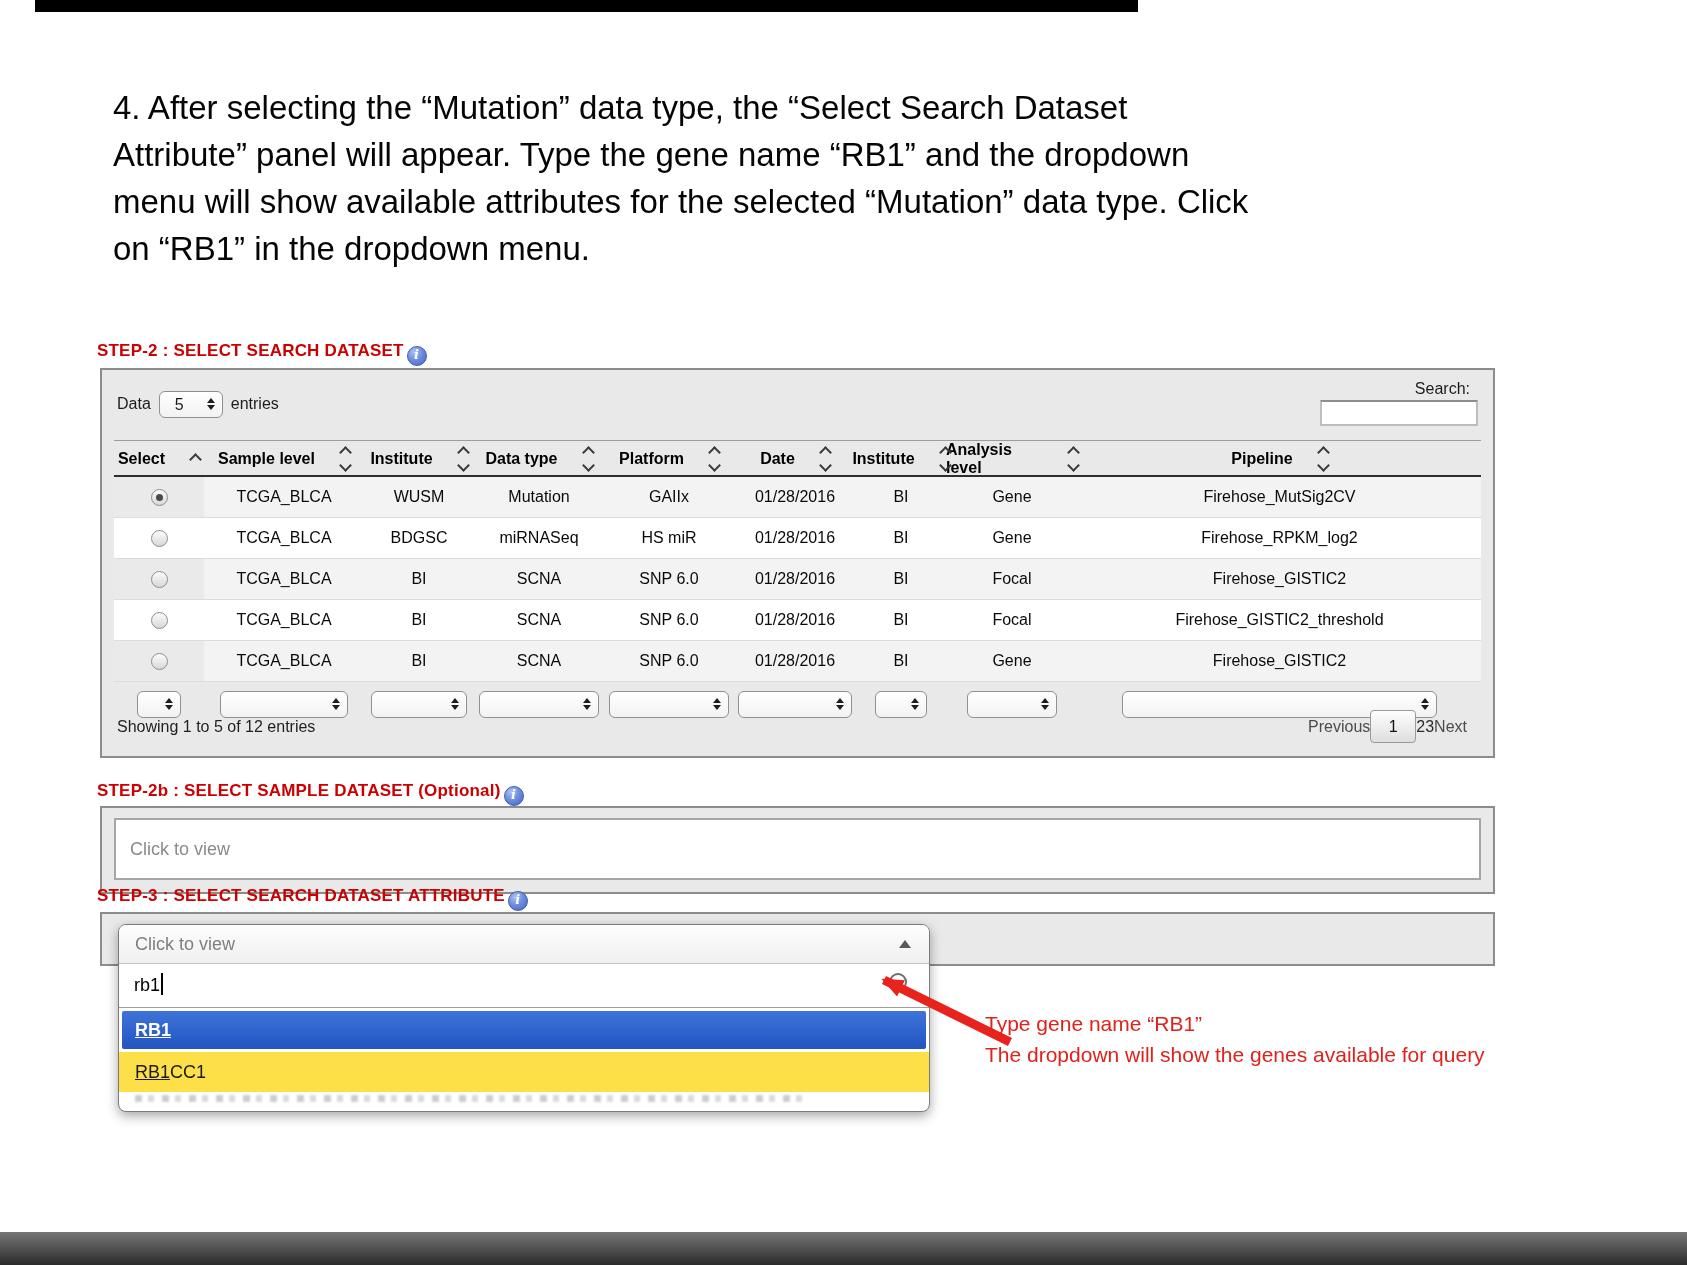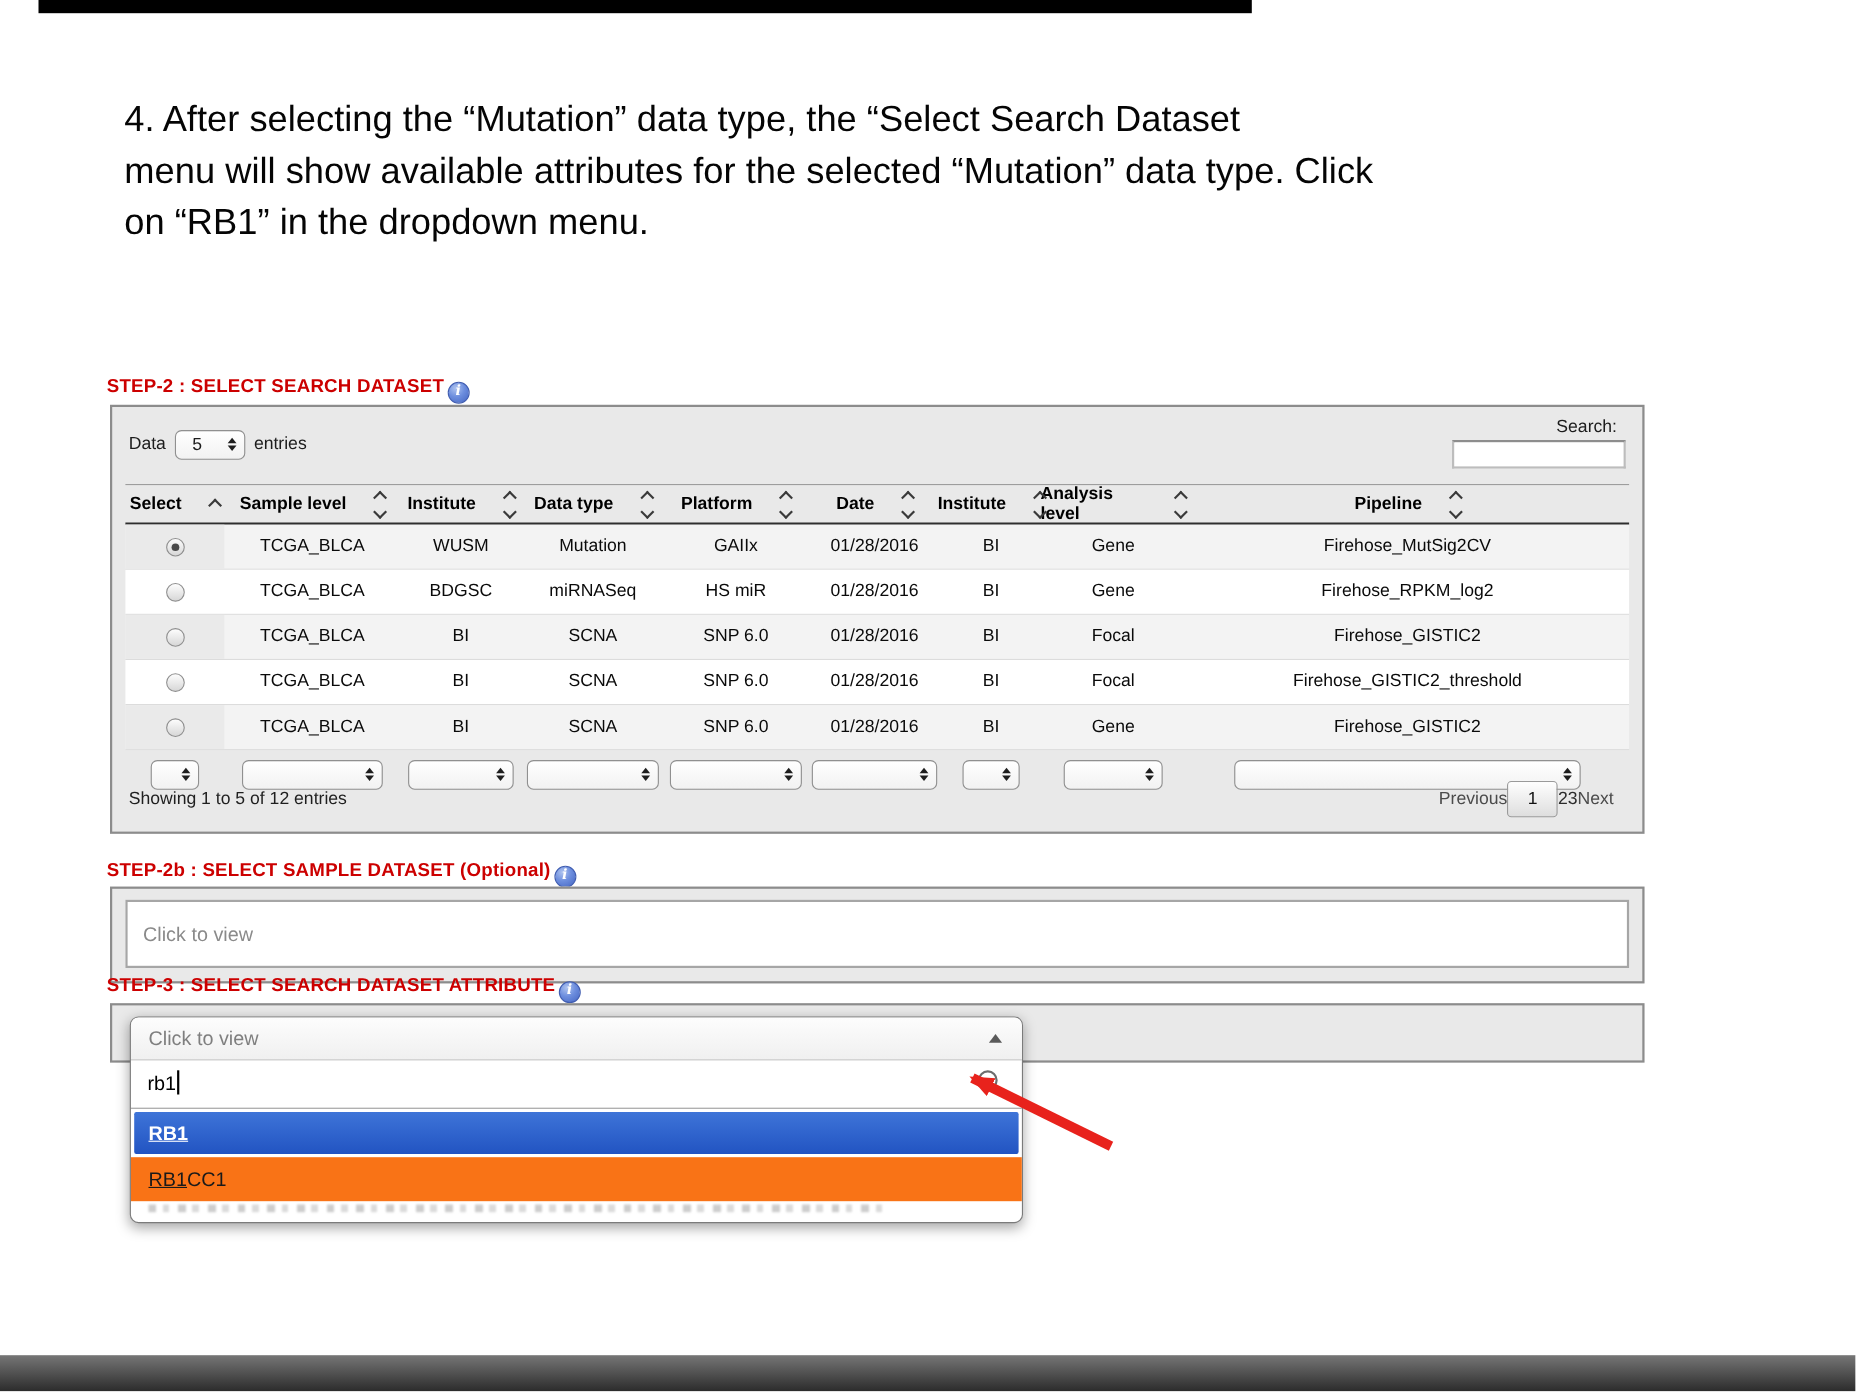--- a/index.html
+++ b/index.html
@@ -81,37 +81,38 @@
   .tri-up{position:absolute;right:18px;top:15px;width:0;height:0;
           border-left:6px solid transparent;border-right:6px solid transparent;border-bottom:8px solid #5a5a5a;}
   .combo-search{position:relative;height:43px;border-bottom:1px solid #9d9d9d;font-size:18px;color:#000;}
   .query-text{position:absolute;left:15px;top:9px;}
   .caret{display:inline-block;width:2px;height:22px;background:#000;vertical-align:-4px;margin-left:1px;}
   .mag{position:absolute;right:22px;top:9px;width:14px;height:14px;border:2px solid #6d6d6d;border-radius:50%;}
   .mag::after{content:"";position:absolute;width:8px;height:3px;background:#6d6d6d;border-radius:2px;
               transform:rotate(45deg);left:12px;top:14px;}
   .opt-hl{margin:3px;height:38px;line-height:38px;padding-left:13px;border-radius:2px;font-size:18px;font-weight:700;color:#fff;
           background:linear-gradient(#3e74d8,#2254c2);}
-  .opt{height:40px;line-height:40px;padding-left:16px;font-size:18px;color:#1a1a1a;background:#f97316;}
+  .opt{height:40px;line-height:40px;padding-left:16px;font-size:18px;color:#1a1a1a;background:#fde047;}
   .u{text-decoration:underline;}
   .smudge{height:7px;margin:3px 120px 9px 16px;opacity:.75;filter:blur(1px);
           background:repeating-linear-gradient(90deg,#bdbdbd 0 7px,#fff 7px 13px,#cfcfcf 13px 19px,#fff 19px 27px);}
 
   
   .annotation{position:absolute;left:985px;top:1008px;font-size:21px;line-height:31px;color:#e0211c;}
   .arrow-svg{position:absolute;left:838px;top:938px;width:210px;height:125px;}
 </style>
 </head>
 <body>
 
 <div class="screen">
   <div class="topbar"></div>
 
   <div class="instruction">
     <div>4. After selecting the “Mutation” data type, the “Select Search Dataset</div>
+    <div>Attribute” panel will appear.  Type the gene name “RB1” and the dropdown</div>
     <div>menu will show available attributes for the selected “Mutation” data type. Click</div>
     <div>on “RB1” in the dropdown menu.</div>
   </div>
 
   <div class="step-label" style="top:341px;"><b>STEP-2</b><span> : SELECT SEARCH DATASET</span><span class="info-icon">i</span></div>
 
   <div class="panel" style="top:368px;height:390px;"></div>
 
   <div class="show-ctl">
     <span>Data</span>
@@ -367,15 +368,19 @@
   </div>
 
   <svg class="arrow-svg" viewBox="0 0 210 125">
     <defs>
       <marker id="ah" markerUnits="userSpaceOnUse" markerWidth="30" markerHeight="24" refX="19" refY="9" orient="auto">
         <path d="M0,0 L0,18 L22,9 Z" fill="#e8221c"></path>
       </marker>
     </defs>
     <line x1="172" y1="104" x2="46" y2="42" stroke="#e8221c" stroke-width="9" marker-end="url(#ah)"></line>
   </svg>
+  <div class="annotation">
+    <div>Type gene name “RB1”</div>
+    <div>The dropdown will show the genes available for query</div>
+  </div>
 
   <div class="bottombar"></div>
 </div>
 
 </body></html>

